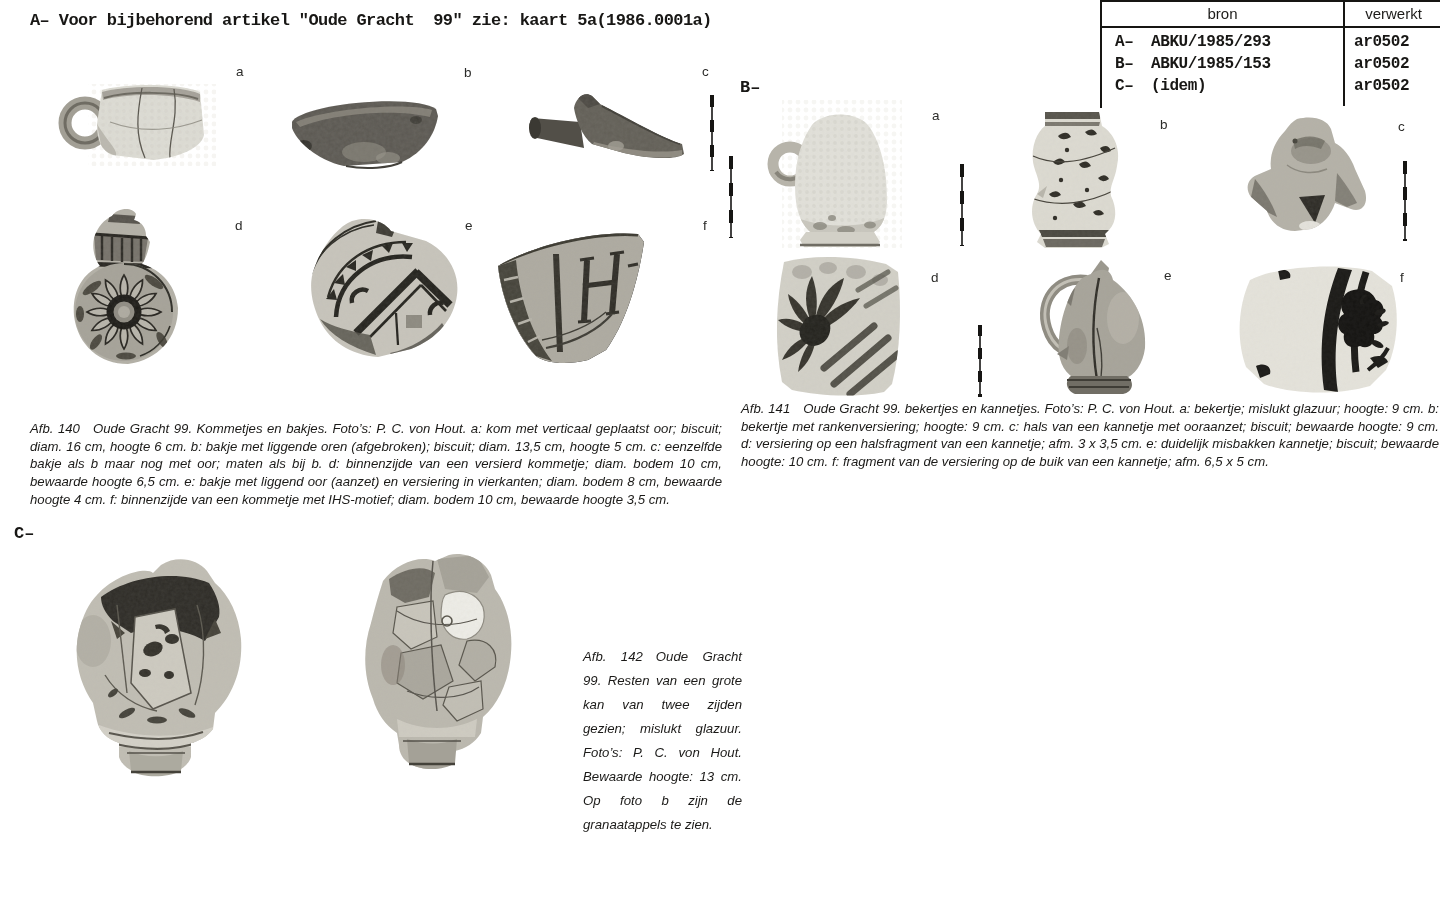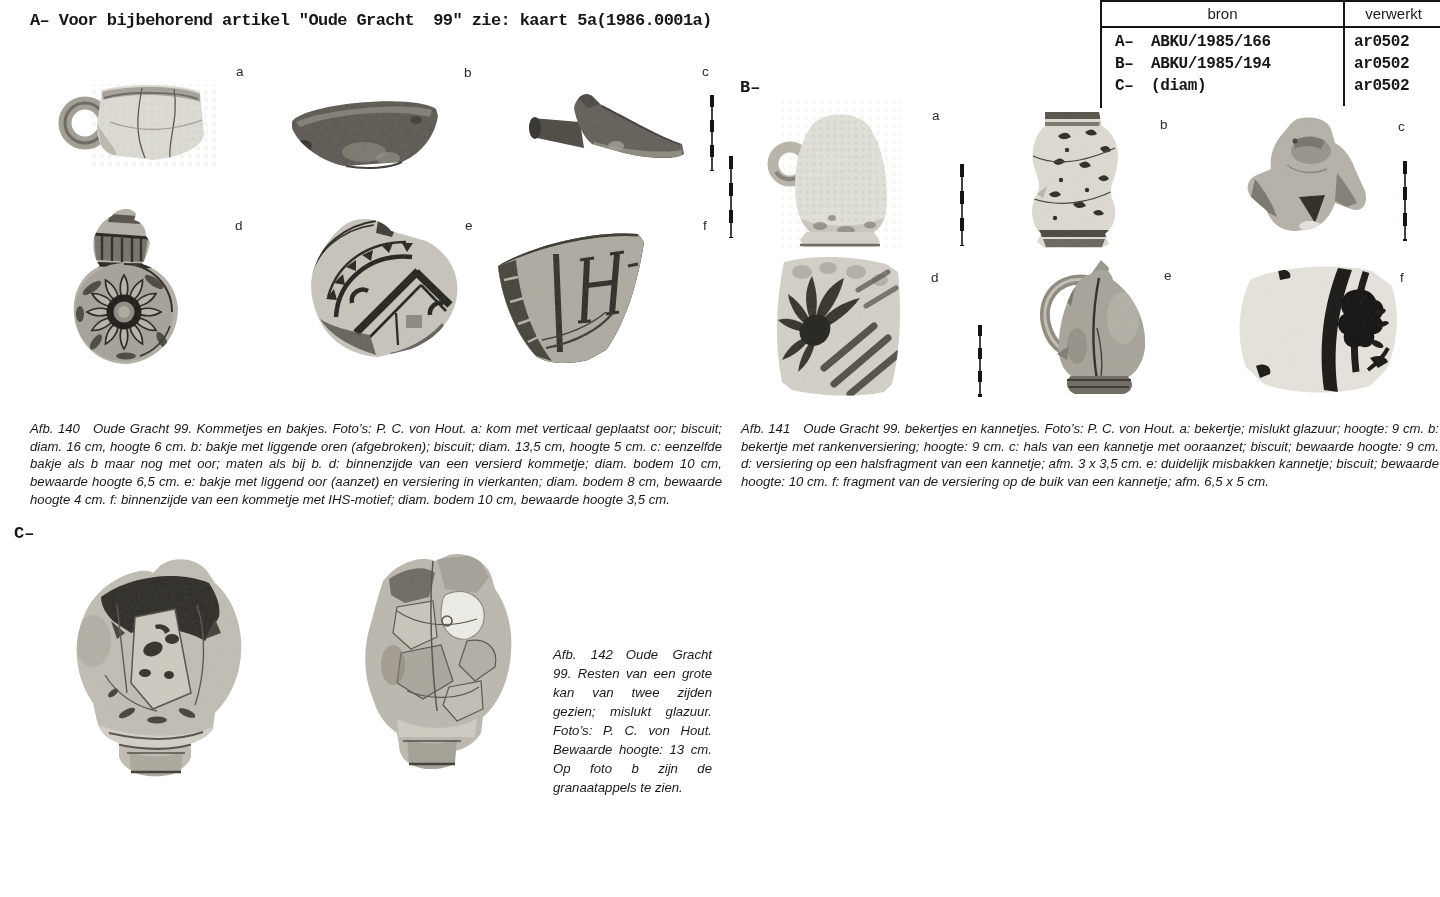--- a/index.html
+++ b/index.html
@@ -24,22 +24,22 @@
   .src-row{position:absolute;font-size:16px;letter-spacing:-0.4px;white-space:pre;}
   .src-key{display:inline-block;width:36px;}
   .row-y1{top:31px;} .row-y2{top:53px;} .row-y3{top:75px;}
   .src-bron{left:13px;}
   .src-verw{left:252px;font-family:Liberation Mono, monospace;}
 
   
   .caption{position:absolute;margin:0;font-style:italic;font-size:13.2px;line-height:17.7px;
            text-align:justify;color:#1b1a18;}
   #cap140{left:30px;top:420px;width:692px;}
-  #cap141{left:741px;top:420px;width:698px;}
-  #cap142{left:553px;top:645px;width:159px;line-height:19px;}
+  #cap141{left:741px;top:400px;width:698px;}
+  #cap142{left:583px;top:645px;width:159px;line-height:24px;}
   .cap-gap{display:inline-block;width:13px;}
 
   
   .plabel{position:absolute;font-size:13.5px;color:#2b2b29;font-style:normal;}
 
   svg{display:block;}
 </style>
 </head>
 <body>
 
@@ -63,23 +63,23 @@
 </svg>
 
 <div class="abs typew header-note">A– Voor bijbehorend artikel "Oude Gracht  99" zie: kaart 5a(1986.0001a)</div>
 
 <div class="abs" id="src-table">
   <div class="vline"></div>
   <div class="hline"></div>
   <div class="src-colhead" id="head-bron">bron</div>
   <div class="src-colhead" id="head-verwerkt">verwerkt</div>
 
-  <div class="src-row typew src-bron row-y1"><span class="src-key">A–</span><span>ABKU/1985/166</span></div>
-  <div class="src-row typew src-bron row-y2"><span class="src-key">B–</span><span>ABKU/1985/194</span></div>
-  <div class="src-row typew src-bron row-y3"><span class="src-key">C–</span><span>(diam)</span></div>
+  <div class="src-row typew src-bron row-y1"><span class="src-key">A–</span><span>ABKU/1985/293</span></div>
+  <div class="src-row typew src-bron row-y2"><span class="src-key">B–</span><span>ABKU/1985/153</span></div>
+  <div class="src-row typew src-bron row-y3"><span class="src-key">C–</span><span>(idem)</span></div>
 
   <div class="src-row typew src-verw row-y1">ar0502</div>
   <div class="src-row typew src-verw row-y2">ar0502</div>
   <div class="src-row typew src-verw row-y3">ar0502</div>
 </div>
 
 <svg class="abs" style="left:58px;top:80px" width="158" height="90" viewBox="0 0 158 90">
   <defs>
       <clipPath id="c140a">
         <path d="M44,10 C70,3 122,3 142,12 L146,55 C143,68 122,77 96,80 L54,75 C43,70 39,60 39,44 Z"></path>

